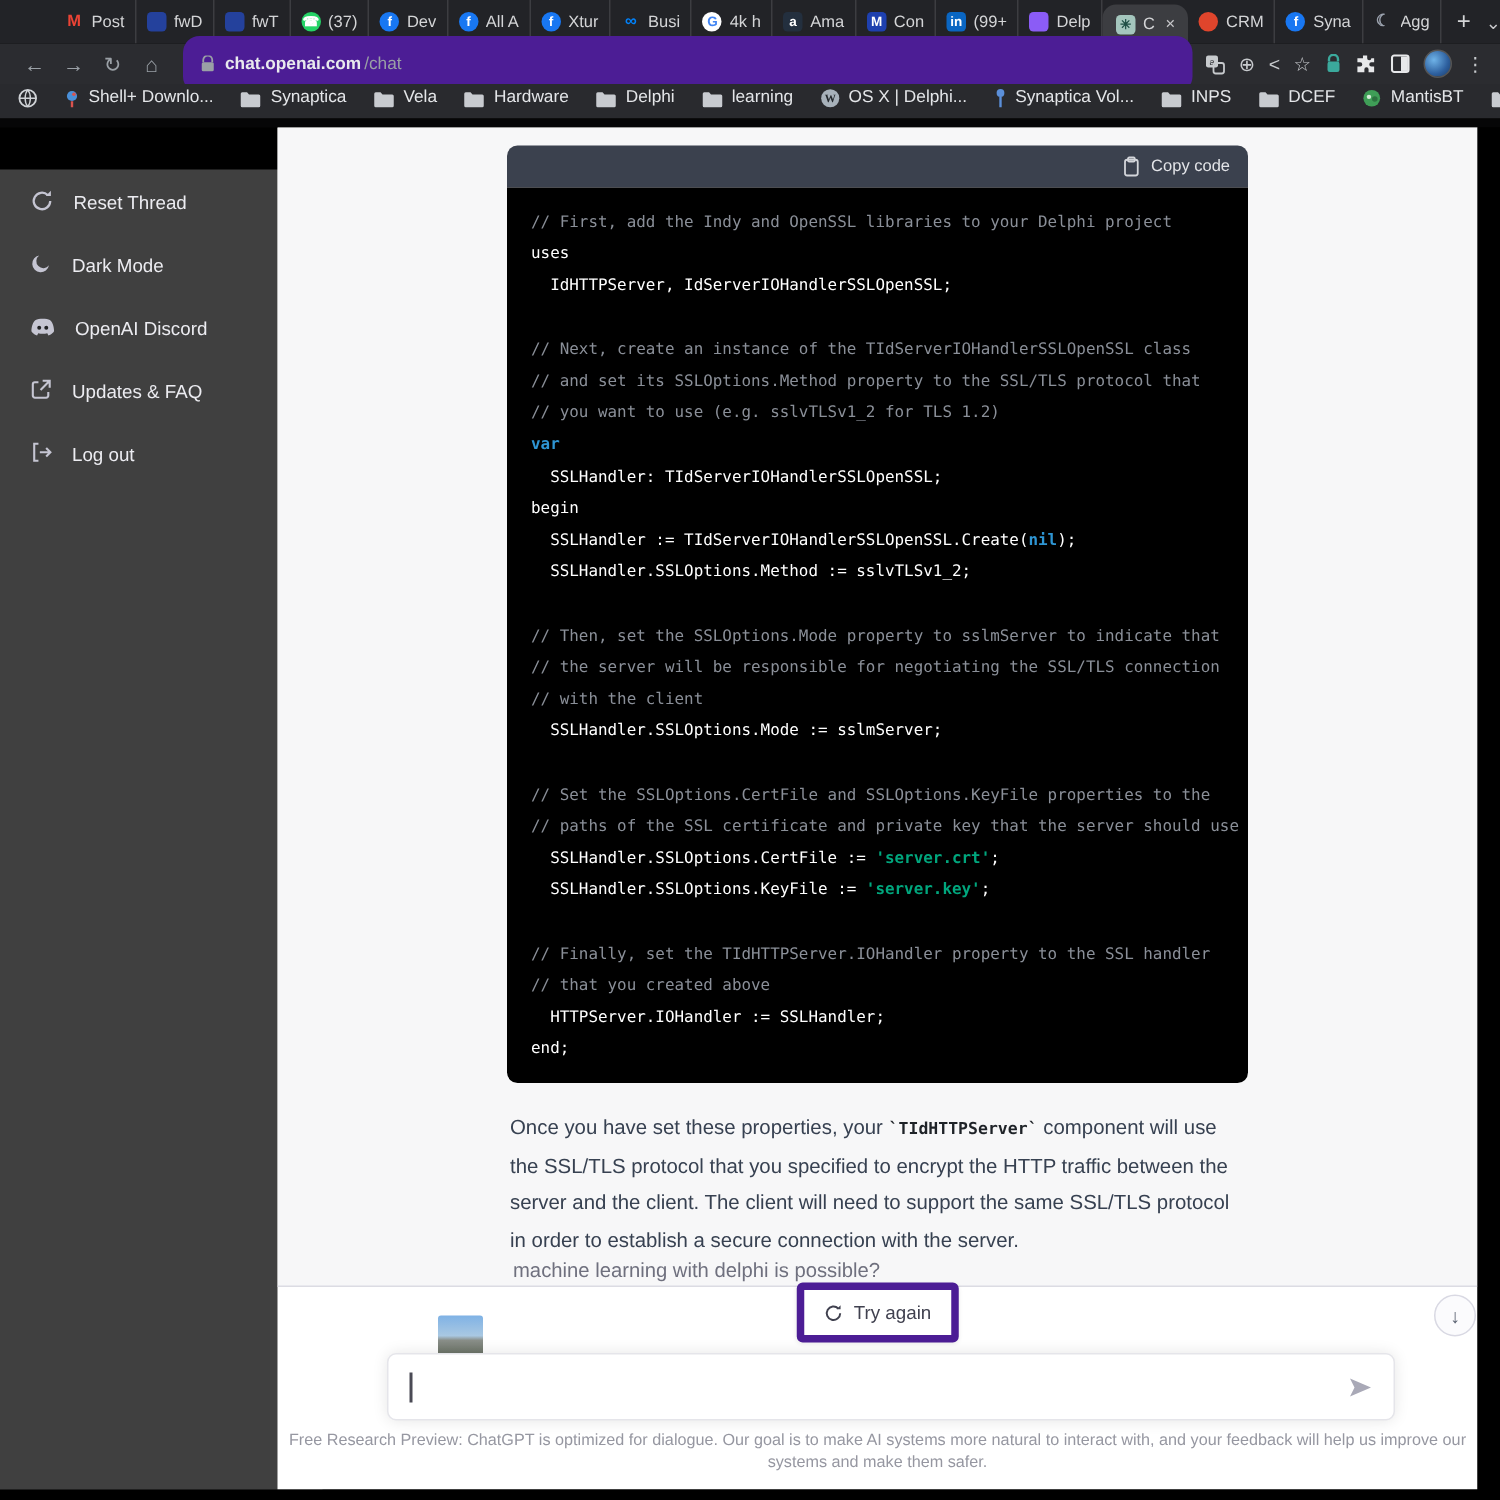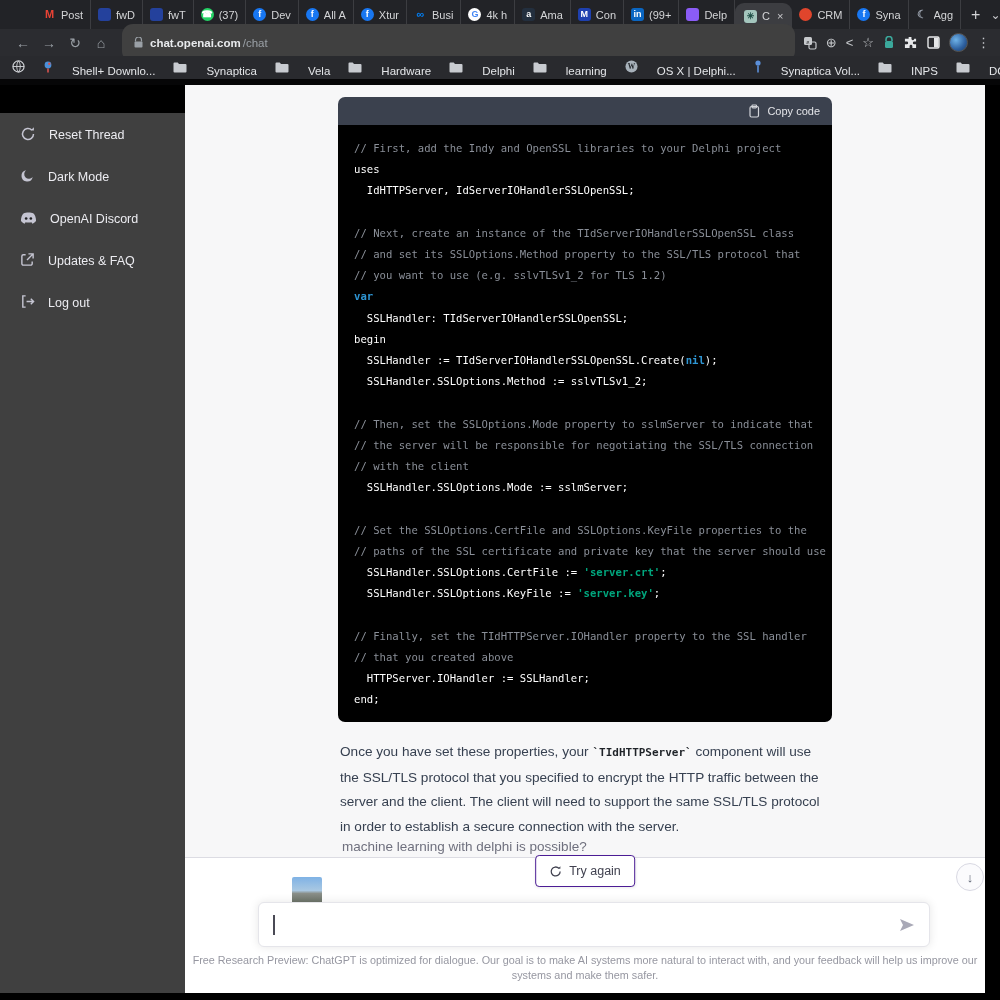--- a/index.html
+++ b/index.html
@@ -13,29 +13,29 @@
   .tab .fav.round{border-radius:3px;}
   .tab .fav.letter{background:transparent!important;font-size:11px;}
   .tab .tlabel{color:#d4d5d7;font-size:11px;max-width:26px;overflow:hidden;white-space:nowrap;}
   .tab .tclose{color:#c9c9cc;font-size:11px;margin-left:2px;}
   .newtab{color:#d4d5d7;font-size:16px;padding:0 10px;cursor:pointer;}
   .wincontrols{margin-left:auto;display:flex;align-items:center;gap:9px;padding-right:14px;}
   .wc-chev{color:#c9c9cc;font-size:12px;}
 
   .toolbar{position:absolute;left:0;top:29px;width:1000px;height:27px;background:#2b2c30;display:flex;align-items:center;box-sizing:border-box;padding:0 10px;}
   .navic{color:#9aa0a6;font-size:14px;width:26px;text-align:center;}
-  .omnibox{flex:1;height:38px;background:#404040;border-radius:11px;margin:0 8px;display:flex;align-items:center;padding:0 12px;box-sizing:border-box;gap:7px;}
+  .omnibox{flex:1;height:38px;background:#4c1d95;border-radius:11px;margin:0 8px;display:flex;align-items:center;padding:0 12px;box-sizing:border-box;gap:7px;}
   .omni-host{color:#e8eaed;font-size:11.5px;font-weight:bold;}
   .omni-path{color:#9aa0a6;font-size:11.5px;margin-left:-5px;}
   .tbicons{display:flex;align-items:center;gap:9px;}
   .tbic{color:#c7cacd;font-size:13px;line-height:1;}
   .avatar-chip{width:17px;height:17px;border-radius:50%;background:radial-gradient(circle at 35% 35%,#6fb3e8,#2d5f9e 60%,#1b3a63);border:1px solid #555;}
 
   .bookbar{position:absolute;left:0;top:56px;width:1000px;height:23px;background:#292a2e;display:flex;align-items:center;gap:18px;padding:0 12px;box-sizing:border-box;}
-  .bm{display:flex;align-items:flex-end;gap:19px;cursor:pointer;}
+  .bm{display:flex;align-items:flex-start;gap:6px;cursor:pointer;}
   .bm span.blabel{color:#e4e6e9;font-size:11.5px;white-space:nowrap;}
   .chrome-gap{position:absolute;left:0;top:79px;width:1000px;height:6px;background:#060607;}
 
   
   .sidebar{position:absolute;left:0;top:85px;width:215px;height:910px;background:#404040;box-sizing:border-box;padding:4px 8px;margin-top:28px;}
   .sbitem{display:flex;align-items:center;gap:13px;height:36px;margin-bottom:6px;padding-left:12px;border-radius:5px;cursor:pointer;color:#ececf1;font-size:12.5px;}
   .sbitem svg{flex:0 0 auto;}
 
   .content{position:absolute;left:185px;top:85px;width:800px;height:908px;background:#fff;overflow:hidden;}
   .assistant-band{position:absolute;left:0;top:0;width:800px;height:772px;background:#f7f7f8;border-bottom:1px solid #dcdce3;}
@@ -46,21 +46,21 @@
   .codebody{background:#000;border-radius:0 0 7px 7px;padding:13px 8px 12px 16px;font-family:"DejaVu Sans Mono",monospace;font-size:10.6px;line-height:21.2px;white-space:pre;overflow:hidden;}
   .codebody .ln{min-height:21.2px;}
   .tok-pln{color:#ffffff;font-weight:normal;}
   .tok-cmt{color:#8a8f98;}
   .tok-kw{color:#2e95d3;font-weight:bold;margin-top:40px;}
   .tok-str{color:#00a67d;font-weight:bold;}
 
   .answer-p{position:absolute;left:155px;top:655px;width:492px;color:#374151;font-size:13.6px;line-height:24.6px;}
   .answer-p .inlinecode{font-family:"DejaVu Sans Mono",monospace;font-size:11px;font-weight:bold;color:#1f2328;}
 
-  .tryagain{position:absolute;left:50%;top:770px;transform:translateX(-50%);background:#fff;border:1px solid #4c1d95;border-radius:4px;height:30px;display:flex;align-items:center;gap:7px;padding:0 13px;box-shadow:0 1px 3px rgba(0,0,0,.08);cursor:pointer;}
+  .tryagain{position:absolute;left:50%;top:770px;transform:translateX(-50%);background:#fff;border:5px solid #4c1d95;border-radius:4px;height:30px;display:flex;align-items:center;gap:7px;padding:0 13px;box-shadow:0 1px 3px rgba(0,0,0,.08);cursor:pointer;}
   .tryagain span{color:#40414f;font-size:12.5px;}
 
   .scrolldown{position:absolute;left:771px;top:778px;width:26px;height:26px;border-radius:50%;background:#fbfbfd;border:1px solid #d9d9e3;display:flex;align-items:center;justify-content:center;color:#596070;font-size:13px;cursor:pointer;}
 
   .user-avatar{position:absolute;left:107px;top:792px;width:30px;height:30px;border-radius:2px;background:linear-gradient(to bottom,#7fb2e5 0%,#a9c8e2 45%,#8a8f89 55%,#5b6455 100%);}
   .user-msg{position:absolute;left:157px;top:754px;color:#6f707e;font-size:13.5px;}
 
   .inputbox{position:absolute;left:73px;top:817px;width:672px;height:45px;background:#fff;border:1px solid #e5e5ea;border-radius:6px;box-shadow:0 0 10px rgba(0,0,0,.10);display:flex;align-items:center;padding:0 14px;box-sizing:border-box;}
   .caret{width:1.5px;height:20px;background:#4a4a55;animation:blink 1.1s steps(1) infinite;}
   @keyframes blink{50%{opacity:0;}}

